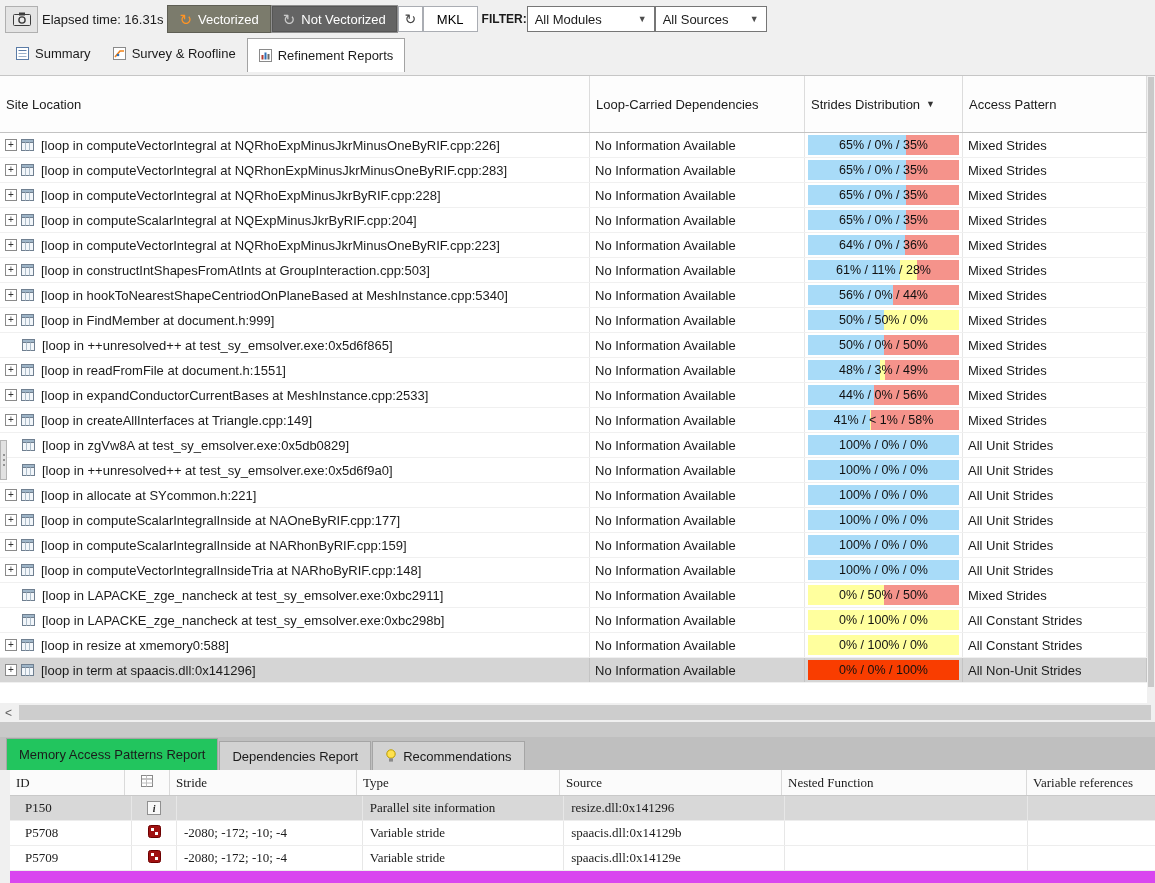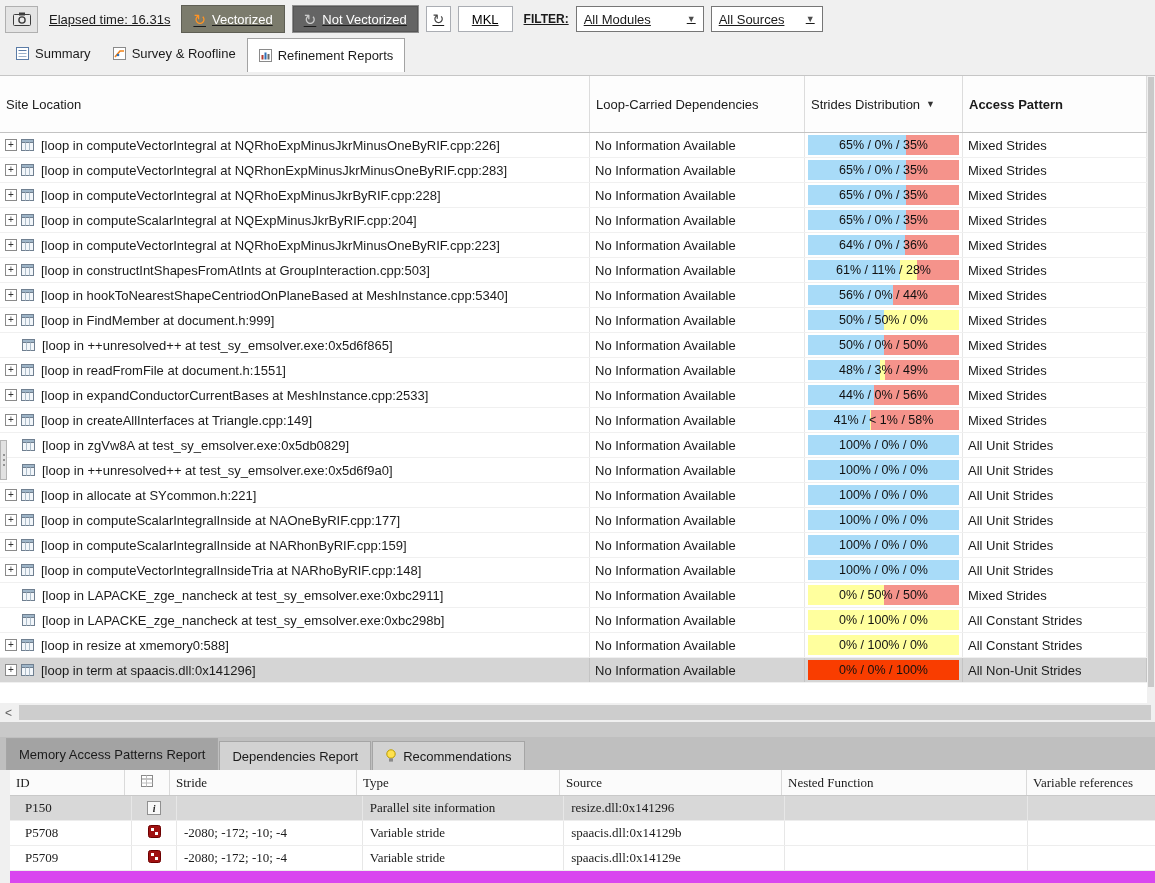--- a/index.html
+++ b/index.html
@@ -1,20 +1,20 @@
 <!DOCTYPE html>
 <html><head>
 <meta charset="utf-8">
 <style>
   * { box-sizing: border-box; margin: 0; padding: 0; }
   html,body { width:1155px; height:883px; overflow:hidden; }
   body { font-family:"Liberation Sans", sans-serif; font-size:13px; color:#1b1b1b; background:#f0f0f0; position:relative; }
 
   
-  .toolbar { position:absolute; top:0; left:0; width:1155px; height:38px; display:flex; align-items:center; gap:7px; padding:0 5px; background:#f0f0f0;text-decoration:underline; }
+  .toolbar { position:absolute; top:0; left:0; width:1155px; height:38px; display:flex; align-items:center; padding:0 5px; background:#f0f0f0; }
   .tool-btn { width:33px; height:27px; background:#e4e4e4; border:1px solid #b0b0b0; display:flex; align-items:center; justify-content:center; cursor:pointer; }
   .elapsed { font-size:13px; padding:0 4px; }
   .toggle { height:28px; display:flex; align-items:center; gap:6px; padding:0 11px; color:#fff; font-size:13px; cursor:pointer; }
   .toggle .loop-g { font-size:15px; line-height:1; }
   .vectorized { background:#7b7b6c; border:1px solid #5e5e54; }
   .not-vectorized { background:#646464; border:1px solid #8f8f8f; box-shadow: inset 0 0 0 1px #565656; }
   .mini-btn { width:25px; height:26px; background:#fff; border:1px solid #aaadb3; display:flex; align-items:center; justify-content:center; font-size:14px; color:#444; cursor:pointer; }
   .mkl-btn { height:26px; padding:0 13px; background:#fff; border:1px solid #aaadb3; font-size:13px; cursor:pointer; }
   .filter-label { font-weight:bold; font-size:12px; margin-left:4px; }
   .dropdown { height:26px; background:#fff; border:1px solid #767676; display:flex; align-items:center; justify-content:space-between; padding:0 7px; cursor:pointer; }
@@ -53,21 +53,21 @@
   .harrow { width:17px; height:17px; display:flex; align-items:center; justify-content:center; color:#606060; font-size:12px; cursor:pointer; }
   .htrack { flex:1; height:17px; position:relative; }
   .hthumb { position:absolute; top:1px; left:2px; right:4px; height:15px; background:#cdcdcd; }
   .splitband { position:absolute; top:722px; left:0; width:1155px; height:15px; background:#c9c9c9; }
   .wf-handle { position:absolute; top:440px; left:0; width:7px; height:40px; background:#e2e2e2; border:1px solid #b5b5b5; display:flex; flex-direction:column; align-items:center; justify-content:center; gap:3px; cursor:pointer; z-index:5; }
   .wf-handle i { width:2px; height:2px; background:#7a7a7a; border-radius:50%; }
 
   
   .btabbar { position:absolute; top:737px; left:0; width:1155px; height:33px; background:#bfbfbf; display:flex; align-items:flex-end; padding-left:6px; gap:1px; }
   .btab { height:29px; display:flex; align-items:center; gap:6px; padding:0 12px; font-size:13px; background:#d2d2d2; border:1px solid #a5a5a5; border-bottom:none; cursor:pointer; }
-  .btab.active { background:#a3a3a3; height:32px; }
+  .btab.active { background:#22c55e; height:32px; }
 
   
   .bottom-pane { position:absolute; top:770px; left:10px; width:1155px; height:113px; background:#d946ef;font-family:Liberation Serif, serif; }
   .bot-header { height:26px; display:flex; background:#fbfbfb; border-bottom:1px solid #c9c9c9; }
   .bot-header .hcell { border-right:1px solid #dadada; }
   .brow { display:flex; height:25px; background:#fff; border-bottom:1px solid #ededed;padding-left:8px; }
   .brow.sel { background:#d8d8d8; }
   .bcell { padding:0 7px; border-right:1px solid #e7e7e7; display:flex; align-items:center; font-size:13px; white-space:nowrap; overflow:hidden; }
   .bcell.center { justify-content:center; }
   .info-ic { width:14px; height:14px; border:1px solid #909090; background:#f8f8f8; color:#222; font-size:10px; font-weight:bold; display:flex; align-items:center; justify-content:center; font-style:italic; }
@@ -149,21 +149,21 @@
       <div class="hcell" style="width: 590px;">
         <span>Site Location</span>
       </div>
       <div class="hcell" style="width: 215px;">
         <span>Loop-Carried Dependencies</span>
       </div>
       <div class="hcell" style="width: 158px;">
         <span>Strides Distribution</span>
         <span class="sort">▼</span>
       </div>
-      <div class="hcell" style="width: 184px; font-weight: bold;">
+      <div class="hcell" style="width: 184px;">
         <span>Access Pattern</span>
       </div>
     </div>
   <div>
       <div class="grow">
         <div class="gcell site" style="width: 590px;">
           <span class="exp">+</span>
           <span class="loopic">
             <svg width="13" height="12" viewBox="0 0 13 12">
               <rect x="0.5" y="0.5" width="12" height="11" fill="#f2f6fa" stroke="#6f7f90"></rect>

